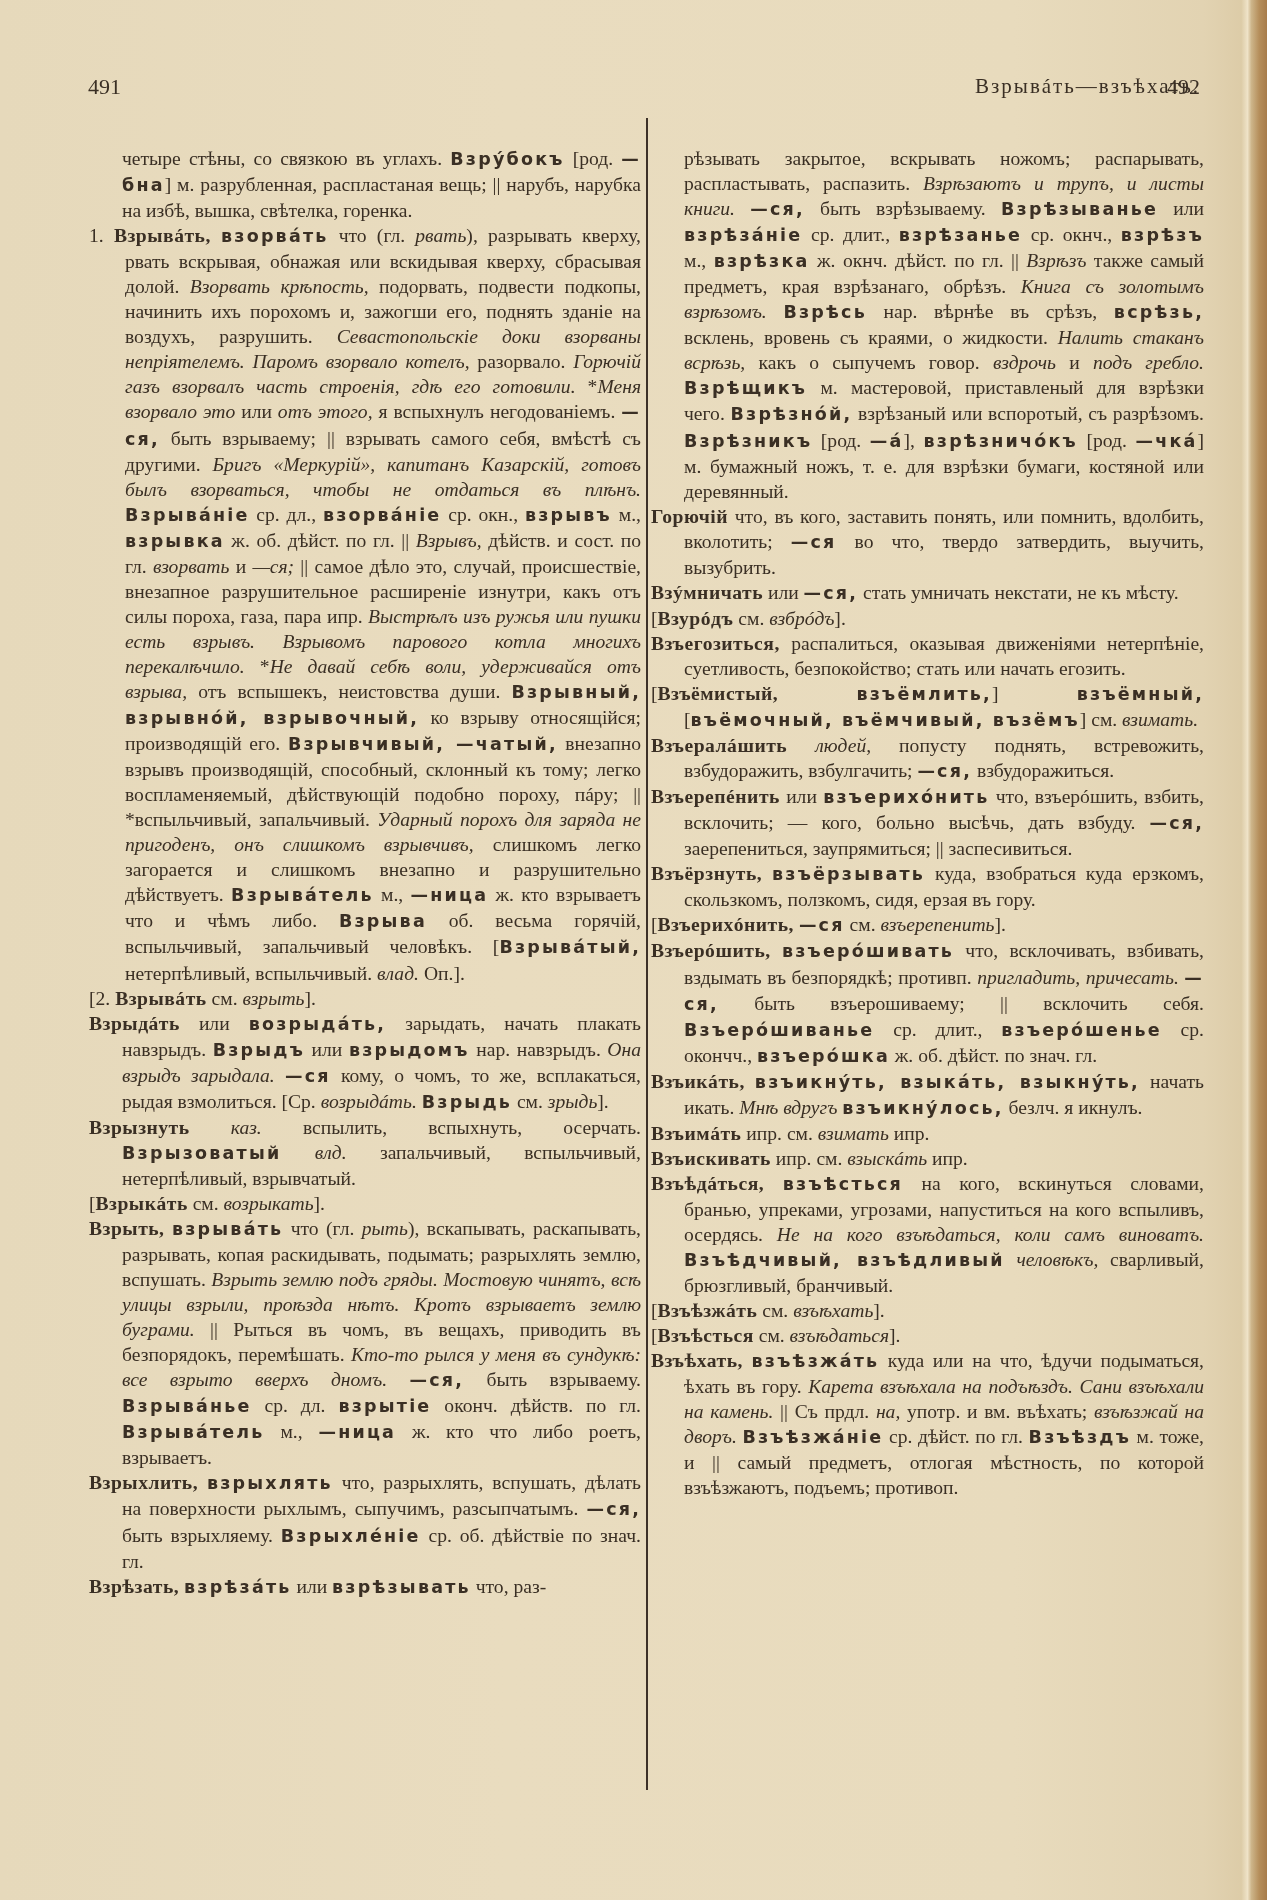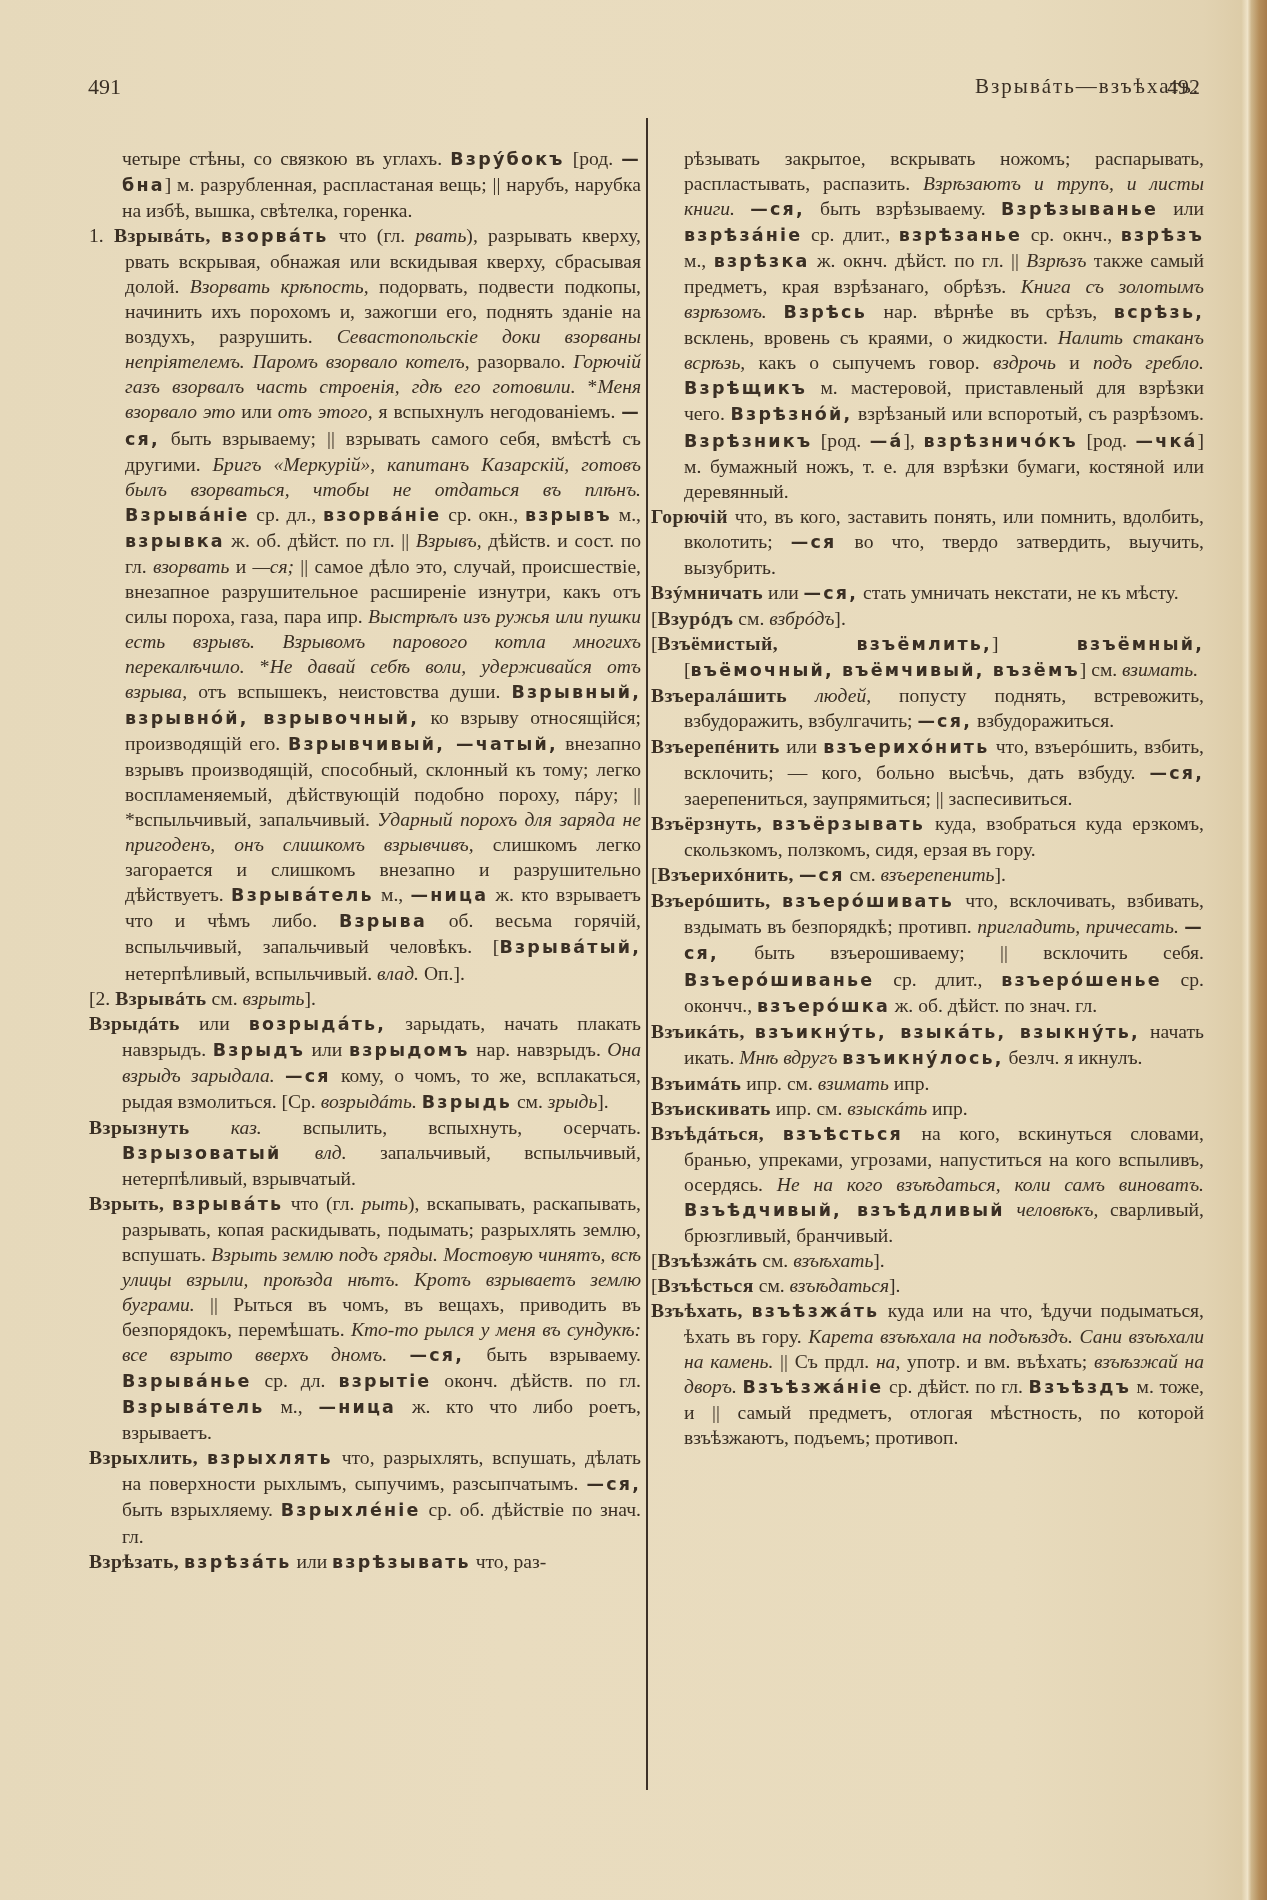--- a/index.html
+++ b/index.html
@@ -51,30 +51,32 @@
   <span class="running-head">Взрывáть—взъѣхать.</span>
   <span class="pnum-right">492</span>
 </div>
 
 <div class="col left" id="col-left">
     <p class="entry cont">четыре стѣны, со связкою въ углахъ. <span class="sp">Взрýбокъ</span> [род. <span class="sp">—бна</span>] м. разрубленная, распластаная вещь; || нарубъ, нарубка на избѣ, вышка, свѣтелка, горенка.</p>
     <p class="entry num">1. <span class="hw">Взрывáть,</span> <span class="sp">взорвáть</span> что (гл. <i>рвать</i>), разрывать кверху, рвать вскрывая, обнажая или вскидывая кверху, сбрасывая долой. <i>Взорвать крѣпость,</i> подорвать, подвести подкопы, начинить ихъ порохомъ и, зажогши его, поднять зданіе на воздухъ, разрушить. <i>Севастопольскіе доки взорваны непріятелемъ. Паромъ взорвало котелъ,</i> разорвало. <i>Горючій газъ взорвалъ часть строенія, гдѣ его готовили.</i> *<i>Меня взорвало это</i> или <i>отъ этого,</i> я вспыхнулъ негодованіемъ. <span class="sp">—ся,</span> быть взрываему; || взрывать самого себя, вмѣстѣ съ другими. <i>Бригъ «Меркурій», капитанъ Казарскій, готовъ былъ взорваться, чтобы не отдаться въ плѣнъ.</i> <span class="sp">Взрывáніе</span> ср. дл., <span class="sp">взорвáніе</span> ср. окн., <span class="sp">взрывъ</span> м., <span class="sp">взрывка</span> ж. об. дѣйст. по гл. || <i>Взрывъ,</i> дѣйств. и сост. по гл. <i>взорвать</i> и <i>—ся;</i> || самое дѣло это, случай, происшествіе, внезапное разрушительное расширеніе изнутри, какъ отъ силы пороха, газа, пара ипр. <i>Выстрѣлъ изъ ружья или пушки есть взрывъ. Взрывомъ парового котла многихъ перекалѣчило.</i> *<i>Не давай себѣ воли, удерживайся отъ взрыва,</i> отъ вспышекъ, неистовства души. <span class="sp">Взрывный, взрывнóй, взрывочный,</span> ко взрыву относящійся; производящій его. <span class="sp">Взрывчивый, —чатый,</span> внезапно взрывъ производящій, способный, склонный къ тому; легко воспламеняемый, дѣйствующій подобно пороху, пáру; || *вспыльчивый, запальчивый. <i>Ударный порохъ для заряда не пригоденъ, онъ слишкомъ взрывчивъ,</i> слишкомъ легко загорается и слишкомъ внезапно и разрушительно дѣйствуетъ. <span class="sp">Взрывáтель</span> м., <span class="sp">—ница</span> ж. кто взрываетъ что и чѣмъ либо. <span class="sp">Взрыва</span> об. весьма горячій, вспыльчивый, запальчивый человѣкъ. [<span class="sp">Взрывáтый,</span> нетерпѣливый, вспыльчивый. <i>влад.</i> Оп.].</p>
     <p class="entry num">[2. <span class="hw">Взрывáть</span> см. <i>взрыть</i>].</p>
     <p class="entry"><span class="hw">Взрыдáть</span> или <span class="sp">возрыдáть,</span> зарыдать, начать плакать навзрыдъ. <span class="sp">Взрыдъ</span> или <span class="sp">взрыдомъ</span> нар. навзрыдъ. <i>Она взрыдъ зарыдала.</i> <span class="sp">—ся</span> кому, о чомъ, то же, всплакаться, рыдая взмолиться. [Ср. <i>возрыдáть.</i> <span class="sp">Взрыдь</span> см. <i>зрыдь</i>].</p>
     <p class="entry"><span class="hw">Взрызнуть</span> <i>каз.</i> вспылить, вспыхнуть, осерчать. <span class="sp">Взрызоватый</span> <i>влд.</i> запальчивый, вспыльчивый, нетерпѣливый, взрывчатый.</p>
+    <p class="entry">[<span class="hw">Взрыкáть</span> см. <i>возрыкать</i>].</p>
     <p class="entry"><span class="hw">Взрыть,</span> <span class="sp">взрывáть</span> что (гл. <i>рыть</i>), вскапывать, раскапывать, разрывать, копая раскидывать, подымать; разрыхлять землю, вспушать. <i>Взрыть землю подъ гряды. Мостовую чинятъ, всѣ улицы взрыли, проѣзда нѣтъ. Кротъ взрываетъ землю буграми.</i> || Рыться въ чомъ, въ вещахъ, приводить въ безпорядокъ, перемѣшать. <i>Кто-то рылся у меня въ сундукѣ: все взрыто вверхъ дномъ.</i> <span class="sp">—ся,</span> быть взрываему. <span class="sp">Взрывáнье</span> ср. дл. <span class="sp">взрытіе</span> оконч. дѣйств. по гл. <span class="sp">Взрывáтель</span> м., <span class="sp">—ница</span> ж. кто что либо роетъ, взрываетъ.</p>
     <p class="entry"><span class="hw">Взрыхлить,</span> <span class="sp">взрыхлять</span> что, разрыхлять, вспушать, дѣлать на поверхности рыхлымъ, сыпучимъ, разсыпчатымъ. <span class="sp">—ся,</span> быть взрыхляему. <span class="sp">Взрыхлéніе</span> ср. об. дѣйствіе по знач. гл.</p>
     <p class="entry"><span class="hw">Взрѣзать,</span> <span class="sp">взрѣзáть</span> или <span class="sp">взрѣзывать</span> что, раз-</p>
   </div>
 <div class="divider"></div>
 <div class="col right" id="col-right">
     <p class="entry cont">рѣзывать закрытое, вскрывать ножомъ; распарывать, распластывать, распазить. <i>Взрѣзаютъ и трупъ, и листы книги.</i> <span class="sp">—ся,</span> быть взрѣзываему. <span class="sp">Взрѣзыванье</span> или <span class="sp">взрѣзáніе</span> ср. длит., <span class="sp">взрѣзанье</span> ср. окнч., <span class="sp">взрѣзъ</span> м., <span class="sp">взрѣзка</span> ж. окнч. дѣйст. по гл. || <i>Взрѣзъ</i> также самый предметъ, края взрѣзанаго, обрѣзъ. <i>Книга съ золотымъ взрѣзомъ.</i> <span class="sp">Взрѣсь</span> нар. вѣрнѣе въ срѣзъ, <span class="sp">всрѣзь,</span> всклень, вровень съ краями, о жидкости. <i>Налить стаканъ всрѣзь,</i> какъ о сыпучемъ говор. <i>вздрочь</i> и <i>подъ гребло.</i> <span class="sp">Взрѣщикъ</span> м. мастеровой, приставленый для взрѣзки чего. <span class="sp">Взрѣзнóй,</span> взрѣзаный или вспоротый, съ разрѣзомъ. <span class="sp">Взрѣзникъ</span> [род. <span class="sp">—á</span>], <span class="sp">взрѣзничóкъ</span> [род. <span class="sp">—чкá</span>] м. бумажный ножъ, т. е. для взрѣзки бумаги, костяной или деревянный.</p>
     <p class="entry"><span class="hw">Горючій</span> что, въ кого, заставить понять, или помнить, вдолбить, вколотить; <span class="sp">—ся</span> во что, твердо затвердить, выучить, вызубрить.</p>
     <p class="entry"><span class="hw">Взýмничать</span> или <span class="sp">—ся,</span> стать умничать некстати, не къ мѣсту.</p>
     <p class="entry">[<span class="hw">Взурóдъ</span> см. <i>взбрóдъ</i>].</p>
+    <p class="entry"><span class="hw">Взъегозиться,</span> распалиться, оказывая движеніями нетерпѣніе, суетливость, безпокойство; стать или начать егозить.</p>
     <p class="entry">[<span class="hw">Взъёмистый,</span> <span class="sp">взъёмлить,</span>] <span class="sp">взъёмный,</span> [<span class="sp">въёмочный, въёмчивый, възёмъ</span>] см. <i>взимать.</i></p>
     <p class="entry"><span class="hw">Взъералáшить</span> <i>людей,</i> попусту поднять, встревожить, взбудоражить, взбулгачить; <span class="sp">—ся,</span> взбудоражиться.</p>
     <p class="entry"><span class="hw">Взъерепéнить</span> или <span class="sp">взъерихóнить</span> что, взъерóшить, взбить, всклочить; — кого, больно высѣчь, дать взбуду. <span class="sp">—ся,</span> заерепениться, заупрямиться; || заспесивиться.</p>
     <p class="entry"><span class="hw">Взъёрзнуть,</span> <span class="sp">взъёрзывать</span> куда, взобраться куда ерзкомъ, скользкомъ, ползкомъ, сидя, ерзая въ гору.</p>
     <p class="entry">[<span class="hw">Взъерихóнить,</span> <span class="sp">—ся</span> см. <i>взъерепенить</i>].</p>
     <p class="entry"><span class="hw">Взъерóшить,</span> <span class="sp">взъерóшивать</span> что, всклочивать, взбивать, вздымать въ безпорядкѣ; противп. <i>пригладить, причесать.</i> <span class="sp">—ся,</span> быть взъерошиваему; || всклочить себя. <span class="sp">Взъерóшиванье</span> ср. длит., <span class="sp">взъерóшенье</span> ср. окончч., <span class="sp">взъерóшка</span> ж. об. дѣйст. по знач. гл.</p>
     <p class="entry"><span class="hw">Взъикáть,</span> <span class="sp">взъикнýть, взыкáть, взыкнýть,</span> начать икать. <i>Мнѣ вдругъ</i> <span class="sp">взъикнýлось,</span> безлч. я икнулъ.</p>
     <p class="entry"><span class="hw">Взъимáть</span> ипр. см. <i>взимать</i> ипр.</p>
     <p class="entry"><span class="hw">Взъискивать</span> ипр. см. <i>взыскáть</i> ипр.</p>
     <p class="entry"><span class="hw">Взъѣдáться,</span> <span class="sp">взъѣсться</span> на кого, вскинуться словами, бранью, упреками, угрозами, напуститься на кого вспыливъ, осердясь. <i>Не на кого взъѣдаться, коли самъ виноватъ.</i> <span class="sp">Взъѣдчивый, взъѣдливый</span> <i>человѣкъ,</i> сварливый, брюзгливый, бранчивый.</p>

